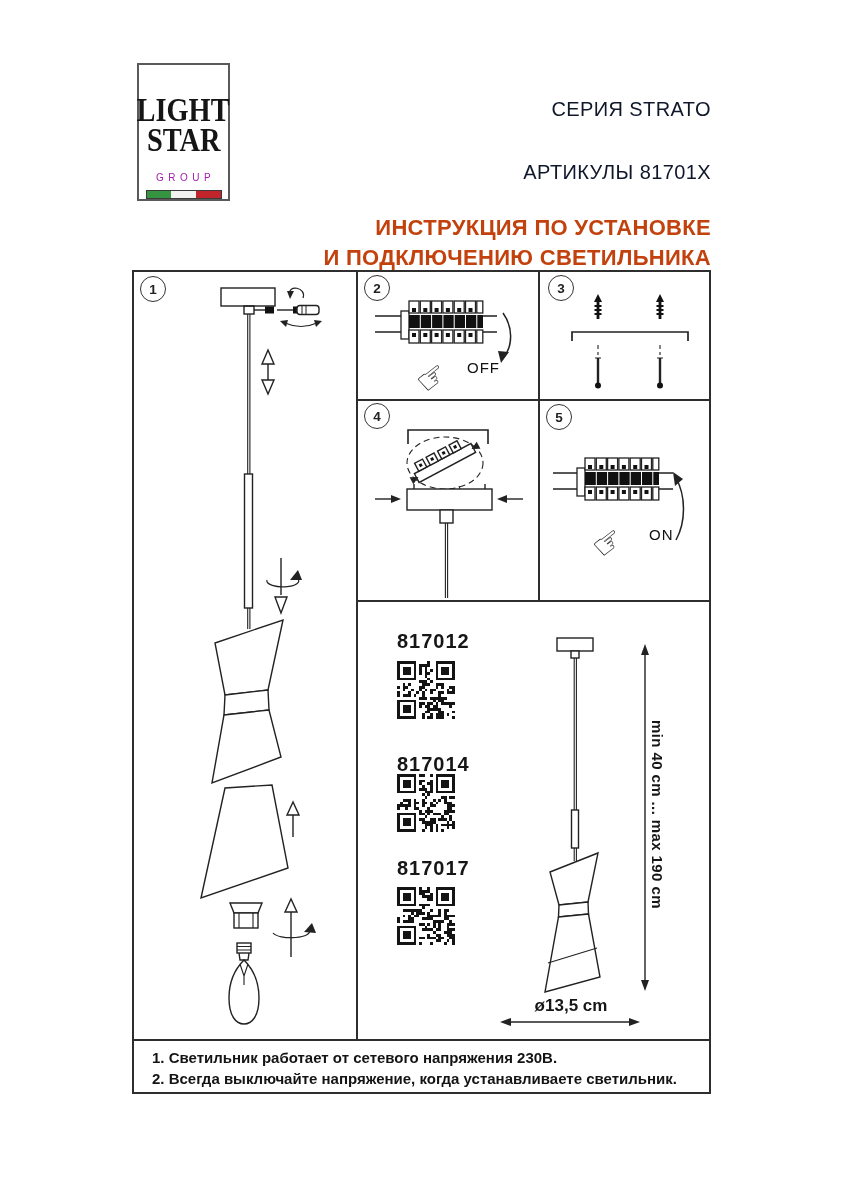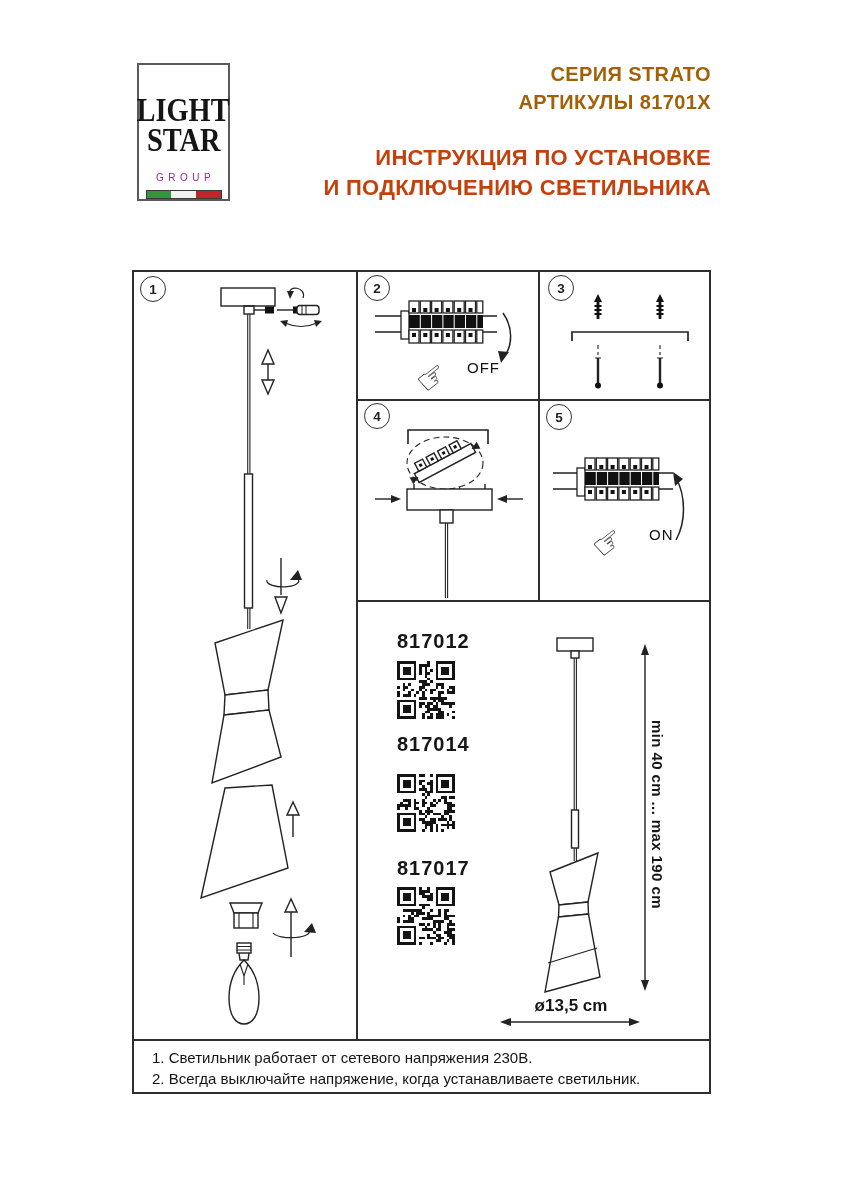--- a/index.html
+++ b/index.html
@@ -11,21 +11,21 @@
             border:2px solid #5a5a5a;box-sizing:border-box;background:#fff;
             display:flex;flex-direction:column;align-items:center;justify-content:flex-end;}
   .logo-word{font-family:"Liberation Serif","DejaVu Serif",serif;font-weight:700;
              font-size:33px;line-height:0.93;color:#151515;transform:scaleX(0.86);white-space:nowrap;}
   .logo-group{font-size:10px;letter-spacing:4.5px;margin-top:16px;padding-left:4px;
               color:#a21caf;font-weight:400;white-space:nowrap;}
   .flag{width:74px;height:7px;display:flex;margin-top:7px;border:1px solid #3a3a3a;}
   .flag span{flex:1;display:block;}
 
   .hdr{position:absolute;top:60px;right:137px;text-align:right;}
-  .hdr-series{font-size:20px;font-weight:700;line-height:28px;letter-spacing:0.4px;color:#a16207;}
+  .hdr-series{font-size:20px;font-weight:400;line-height:28px;letter-spacing:0.4px;color:#0f172a;margin-top:35px;}
   .hdr-title{margin-top:27px;font-size:22px;font-weight:700;line-height:30px;letter-spacing:0.3px;color:#c2410c;}
 
   
   .bline{position:absolute;background:#2e2e2e;}
   .frame{position:absolute;left:132px;top:270px;width:579px;height:824px;
          border:2px solid #2e2e2e;box-sizing:border-box;}
 
   
   .panel{position:absolute;}
   .badge{position:absolute;width:24px;height:24px;border:1.5px solid #333;border-radius:50%;
@@ -35,21 +35,21 @@
 
   
   .article{position:absolute;left:40px;font-size:20px;font-weight:700;letter-spacing:1px;color:#161616;}
   .qr{position:absolute;left:40px;width:58px;height:58px;}
   .dim-v{position:absolute;left:292px;top:118px;height:210px;writing-mode:vertical-rl;
          font-size:15px;font-weight:700;letter-spacing:0.4px;color:#161616;white-space:nowrap;}
   .dim-d{position:absolute;left:148px;top:394px;width:132px;text-align:center;
          font-size:17px;font-weight:700;color:#161616;}
 
   
-  .footer-text{position:absolute;left:152px;top:1047px;font-size:15px;line-height:21px;color:#141414;}
+  .footer-text{position:absolute;left:152px;top:1047px;font-size:15px;line-height:21px;color:#141414;font-weight:bold;}
 
   svg{display:block;}
   .hand{font-family:"DejaVu Sans",sans-serif;}
 </style>
 </head>
 <body>
 
 <div class="page">
 
   <div class="logo-box">
@@ -415,21 +415,21 @@
           <rect fill="#fff" x="1" y="1" width="5" height="5"></rect>
           <rect x="2" y="2" width="3" height="3"></rect>
           <rect x="14" y="0" width="7" height="7"></rect>
           <rect fill="#fff" x="15" y="1" width="5" height="5"></rect>
           <rect x="16" y="2" width="3" height="3"></rect>
           <rect x="0" y="14" width="7" height="7"></rect>
           <rect fill="#fff" x="1" y="15" width="5" height="5"></rect>
           <rect x="2" y="16" width="3" height="3"></rect>
         </svg>
       </div>
-    <span class="article" style="top:131px;">817014</span>
+    <span class="article" style="top:151px;">817014</span>
     <div class="qr" style="top:172px;">
         <svg viewBox="0 0 21 21" width="100%" height="100%" shape-rendering="crispEdges" fill="#141414">
           <rect x="8" y="0" width="1" height="1"></rect>
           <rect x="9" y="0" width="1" height="1"></rect>
           <rect x="12" y="0" width="1" height="1"></rect>
           <rect x="8" y="2" width="1" height="1"></rect>
           <rect x="9" y="2" width="1" height="1"></rect>
           <rect x="12" y="2" width="1" height="1"></rect>
           <rect x="8" y="3" width="1" height="1"></rect>
           <rect x="11" y="3" width="1" height="1"></rect>

